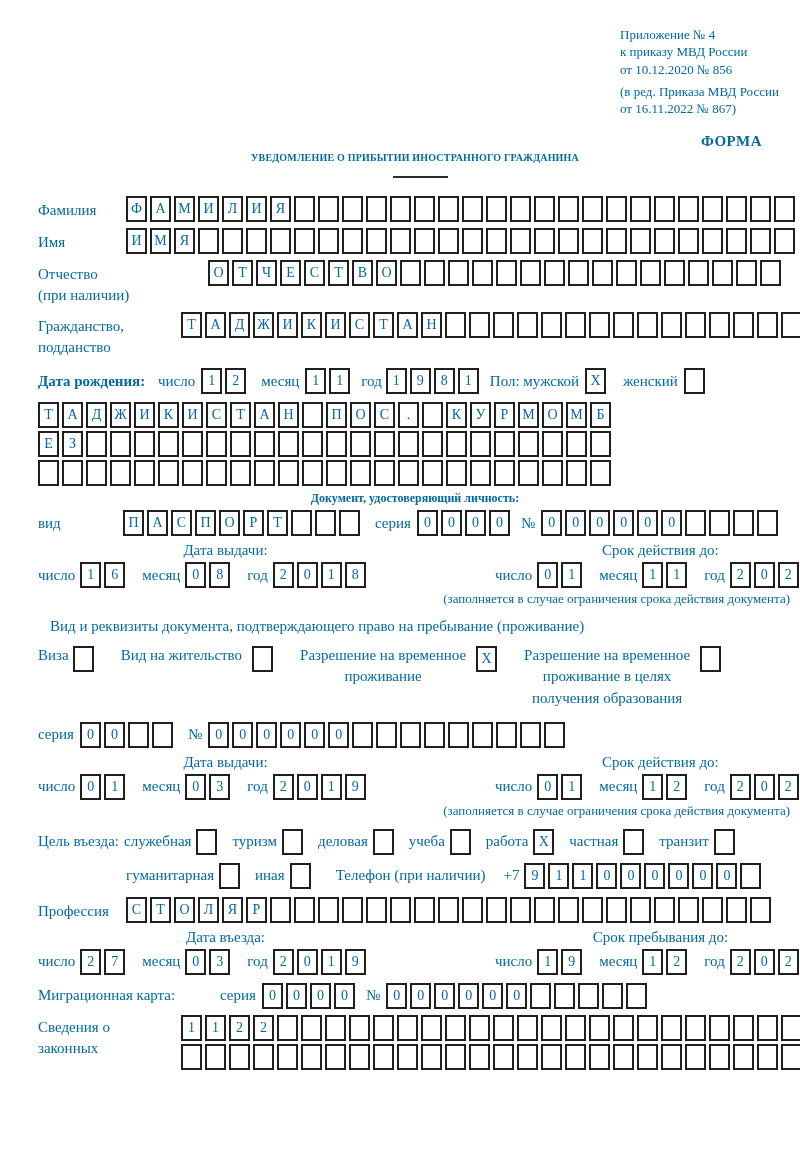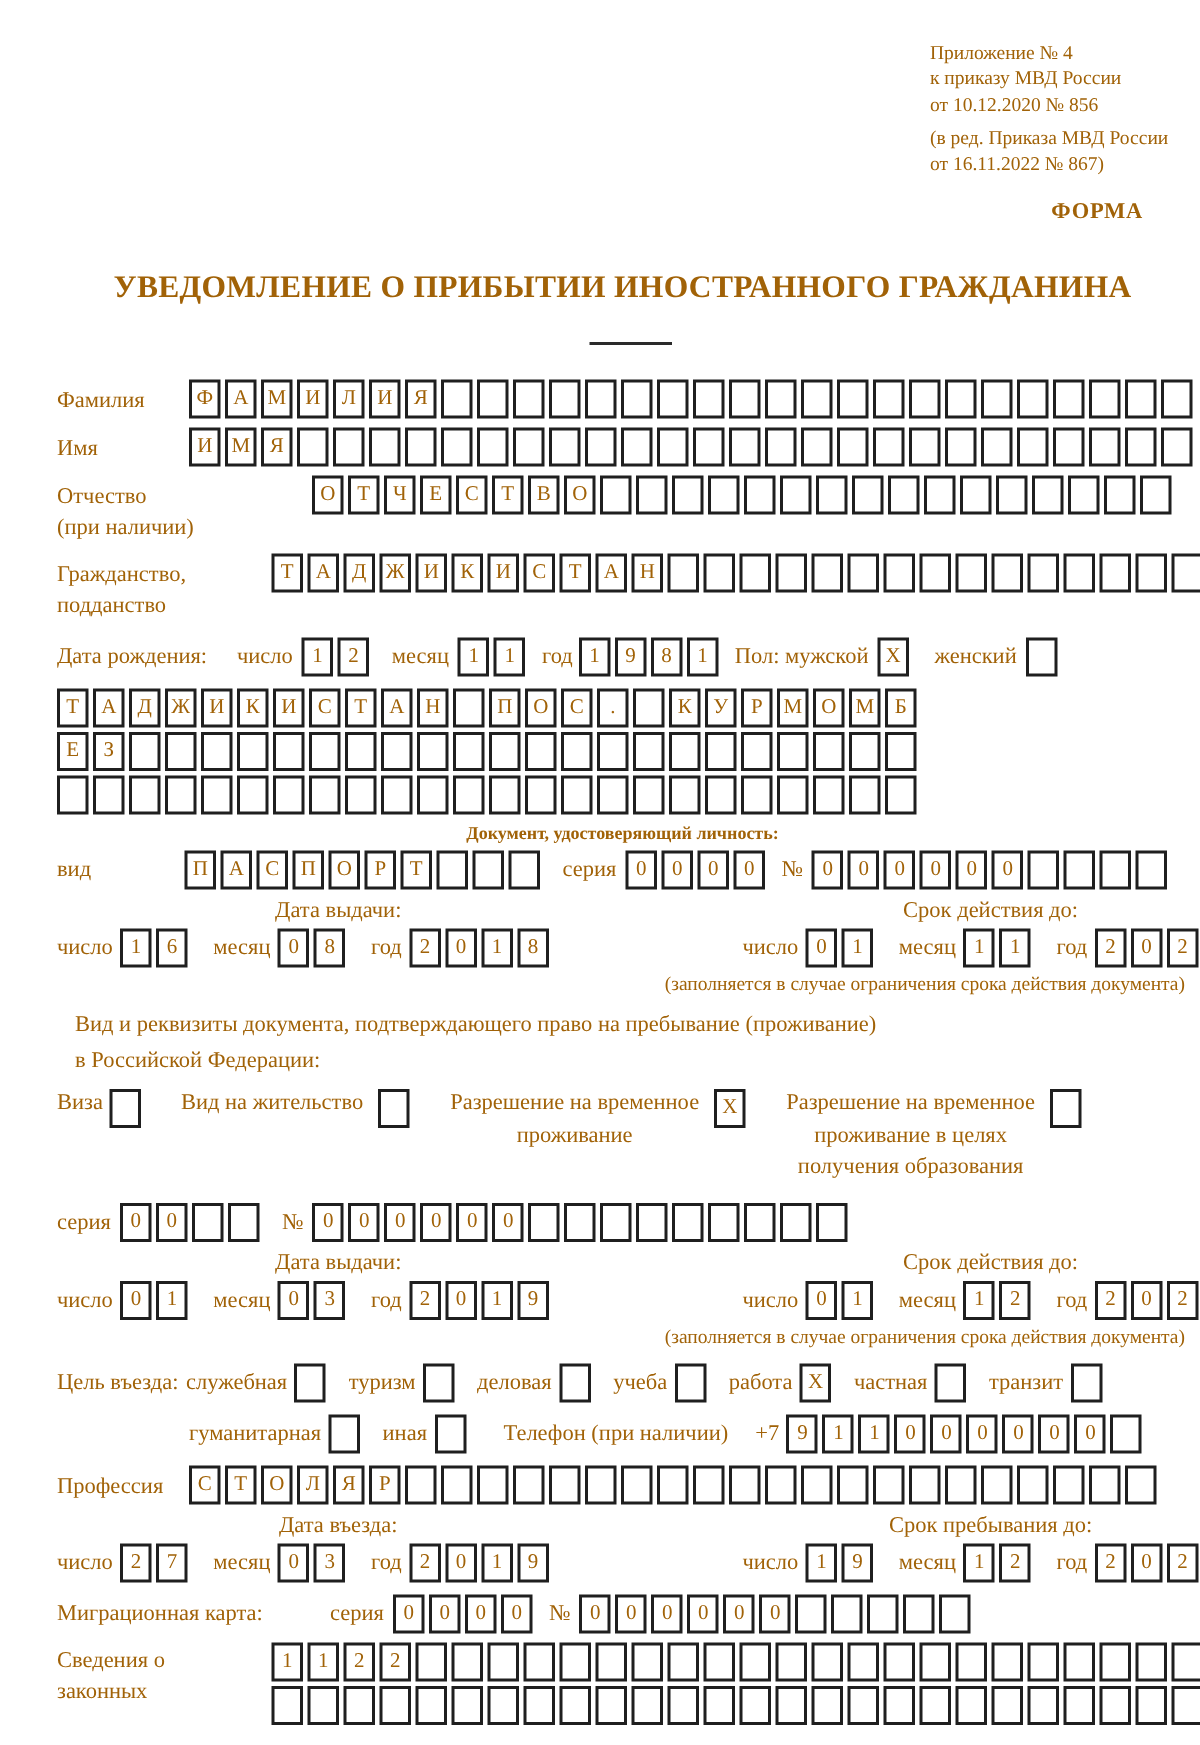--- a/index.html
+++ b/index.html
@@ -1,28 +1,28 @@
 <!DOCTYPE html>
 <html><head>
 <meta charset="utf-8">
 <style>
   * { box-sizing: border-box; }
   html,body { margin:0; padding:0; background:#ffffff; }
   .page {
     width:800px; height:1163px; position:relative; overflow:hidden;
     font-family:"Liberation Serif", "DejaVu Serif", serif;
-    color:#a16207; background:#fff;
+    color:#0369a1; background:#fff;
     padding:26px 8px 10px 38px;
   }
   
   .hdr { margin-left:582px; font-size:13px; line-height:1.33; }
   .hdr .grp2 { margin-top:5px; }
   .forma { text-align:right; padding-right:30px; font-weight:bold; font-size:15px; margin-top:16px; letter-spacing:.5px; }
   
-  .title { text-align:center; font-weight:bold; font-size:21px; line-height:1.5; margin-top:26px; letter-spacing:.2px; }
+  .title { text-align:center; font-weight:bold; font-size:10px; line-height:1.5; margin-top:0; letter-spacing:.2px; }
   .blank-line { display:inline-block; width:55px; border-bottom:2px solid #2a2a2a; height:13px; margin-left:10px; }
   .sec-head { font-weight:bold; font-size:15px; margin-top:16px; letter-spacing:.1px; }
   
   .frow { display:flex; align-items:flex-start; margin-top:6px; }
   .lbl { font-size:15px; line-height:1.4; flex:none; padding-top:4px; }
   .lbl.tall { line-height:21px; }
   .cells { display:inline-flex; flex:none; }
   .cell {
     width:21px; height:26px; border:2px solid #1f1f1f; margin-right:3px;
     display:inline-flex; align-items:center; justify-content:center;
@@ -211,21 +211,21 @@
         <span class="cell"></span>
         <span class="cell"></span>
         <span class="cell"></span>
         <span class="cell"></span>
         <span class="cell"></span>
         <span class="cell"></span>
       </span>
   </div>
 
   <div class="frow inline-mid" style="margin-top:10px; align-items:center;">
-    <span class="t" style="width:120px;">Дата рождения:</span>
+    <span class="t" style="width:120px;font-weight:bold;">Дата рождения:</span>
     <span class="t mr6">число</span>
     <span class="cells">
         <span class="cell">1</span>
         <span class="cell">2</span>
       </span>
     <span class="t mr6 ml12">месяц</span>
     <span class="cells">
         <span class="cell">1</span>
         <span class="cell">1</span>
       </span>
@@ -410,21 +410,20 @@
             <span class="cell">2</span>
             <span class="cell">5</span>
           </span>
       </div>
     </div>
   </div>
   <div class="note-r">(заполняется в случае ограничения срока действия документа)</div>
 
   <div style="font-size:15px; margin-top:8px; line-height:1.55;margin-left:12px;">
     <div>Вид и реквизиты документа, подтверждающего право на пребывание (проживание)</div>
-    <div>в Российской Федерации:</div>
   </div>
 
   <div class="opts">
     <div class="opt">
       <span class="olbl">
           <span>Виза</span>
         </span>
       <span class="cells cbx" style="margin-left:4px;">
           <span class="cell"></span>
         </span>

